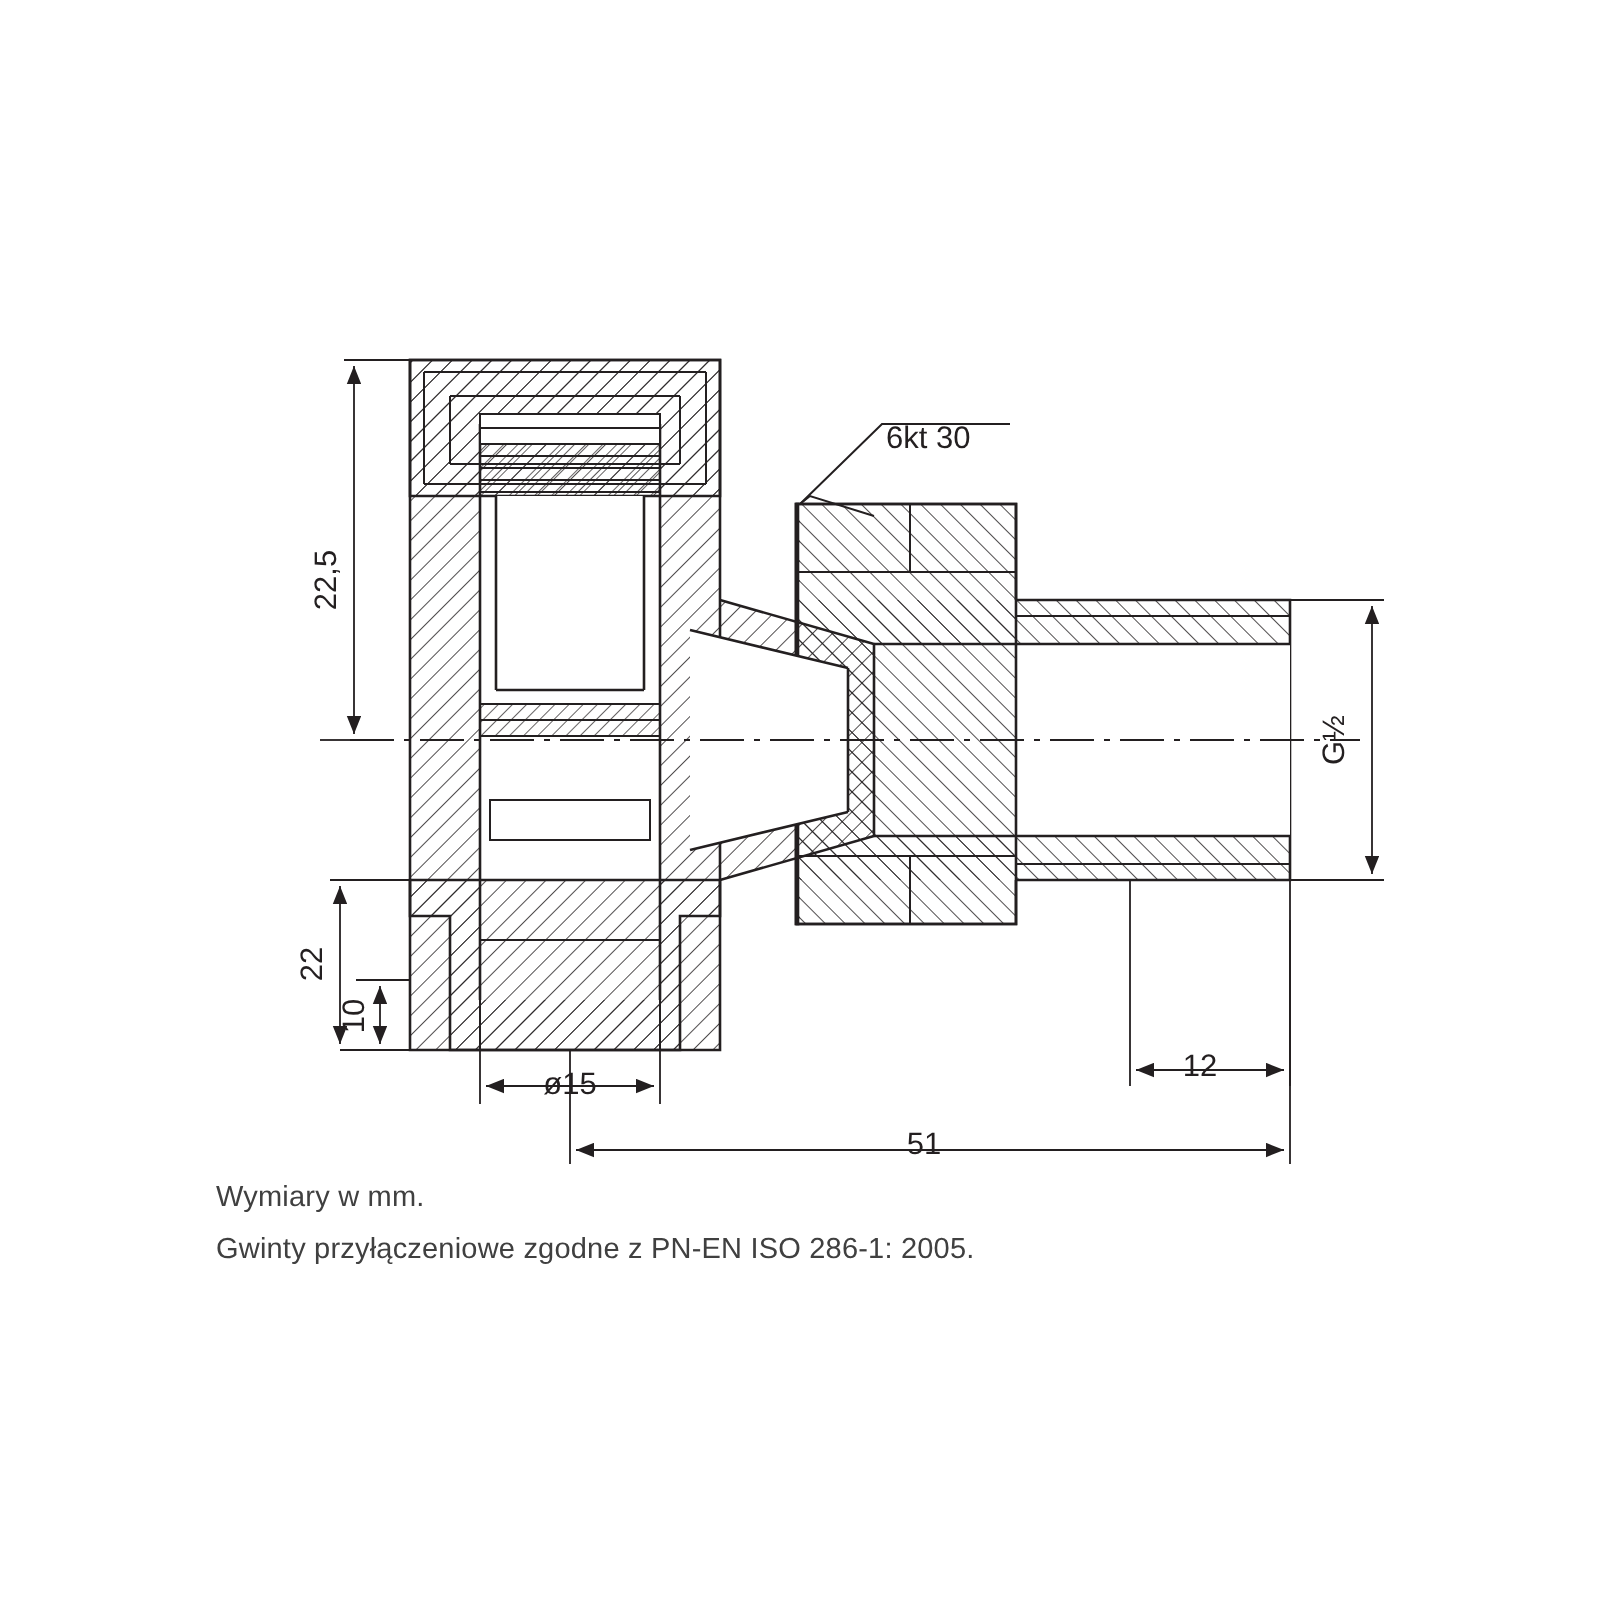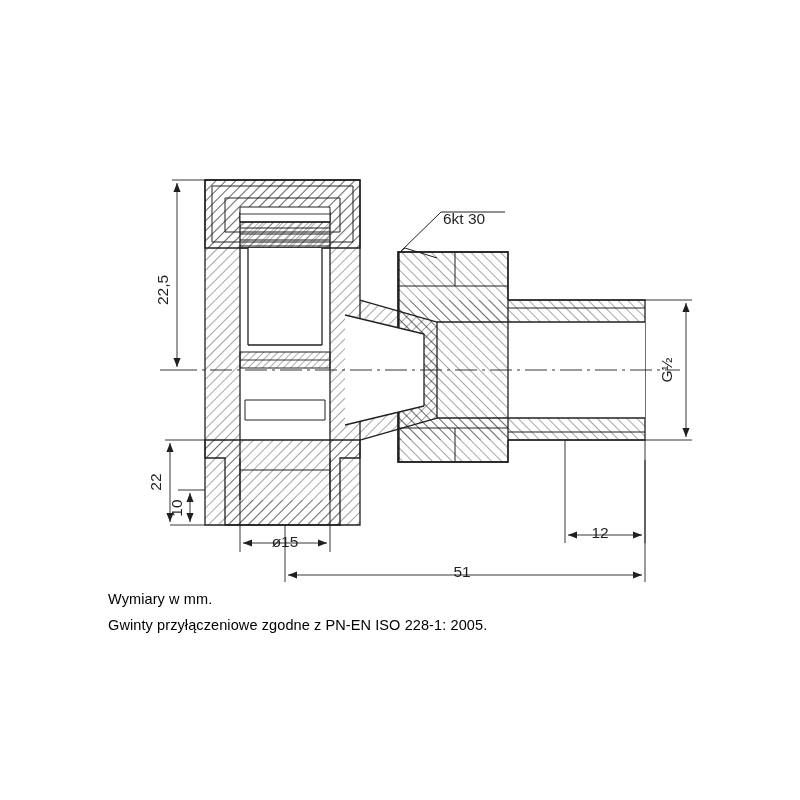--- a/index.html
+++ b/index.html
@@ -27,21 +27,21 @@
     height: 800px;
   }
   .notes {
     position: absolute;
     left: 108px;
     top: 586px;
     width: 600px;
   }
   .notes div {
     font-size: 14.5px;
-    color: #000000;
+    color: #404040;
     line-height: 26px;
     letter-spacing: 0.1px;
     white-space: nowrap;
   }
   
 </style>
 </head>
 <body>
 
 <div id="stage">
@@ -228,16 +228,16 @@
       <text x="672" y="370" text-anchor="middle" transform="rotate(-90 672 370)">G½</text>
       <text x="285" y="547" text-anchor="middle">ø15</text>
       <text x="600" y="538" text-anchor="middle">12</text>
       <text x="462" y="577" text-anchor="middle">51</text>
       <text x="443" y="224" text-anchor="start">6kt 30</text>
     </g>
   </svg>
 
   <div class="notes">
     <div>Wymiary w mm.</div>
-    <div>Gwinty przyłączeniowe zgodne z PN-EN ISO 228-1: 2005.</div>
+    <div>Gwinty przyłączeniowe zgodne z PN-EN ISO 286-1: 2005.</div>
   </div>
 
 </div>
 
 </body></html>

